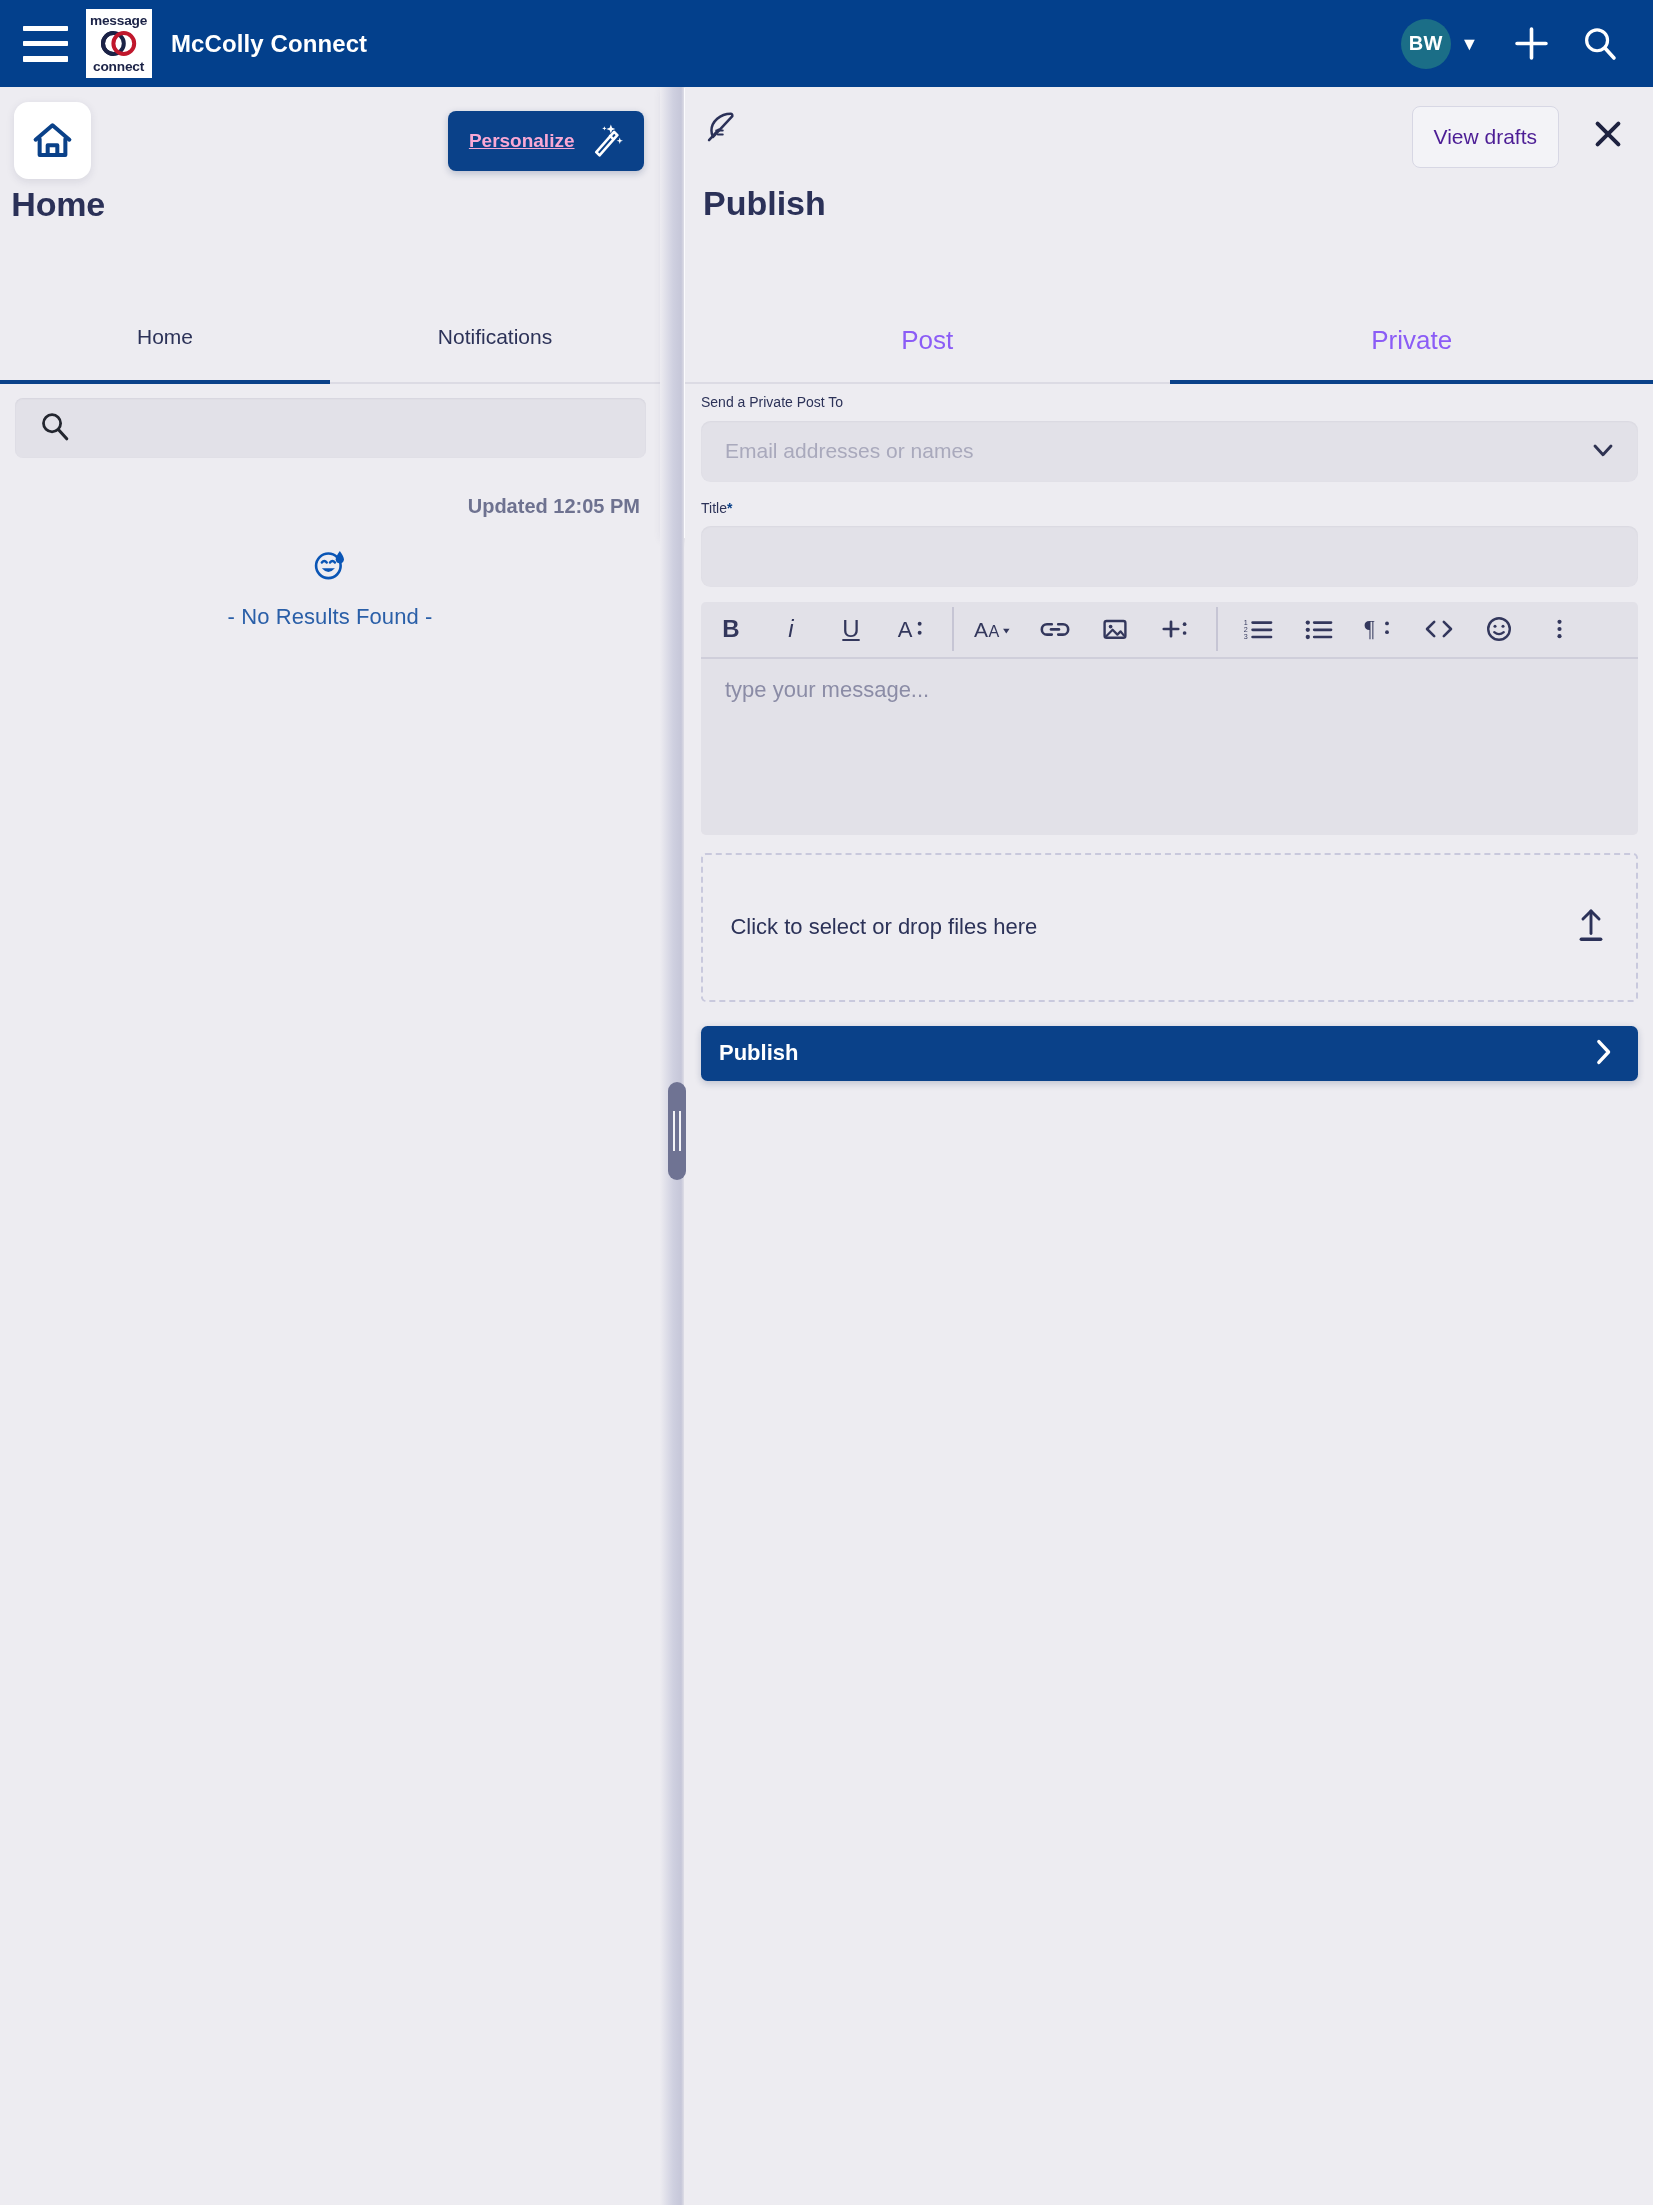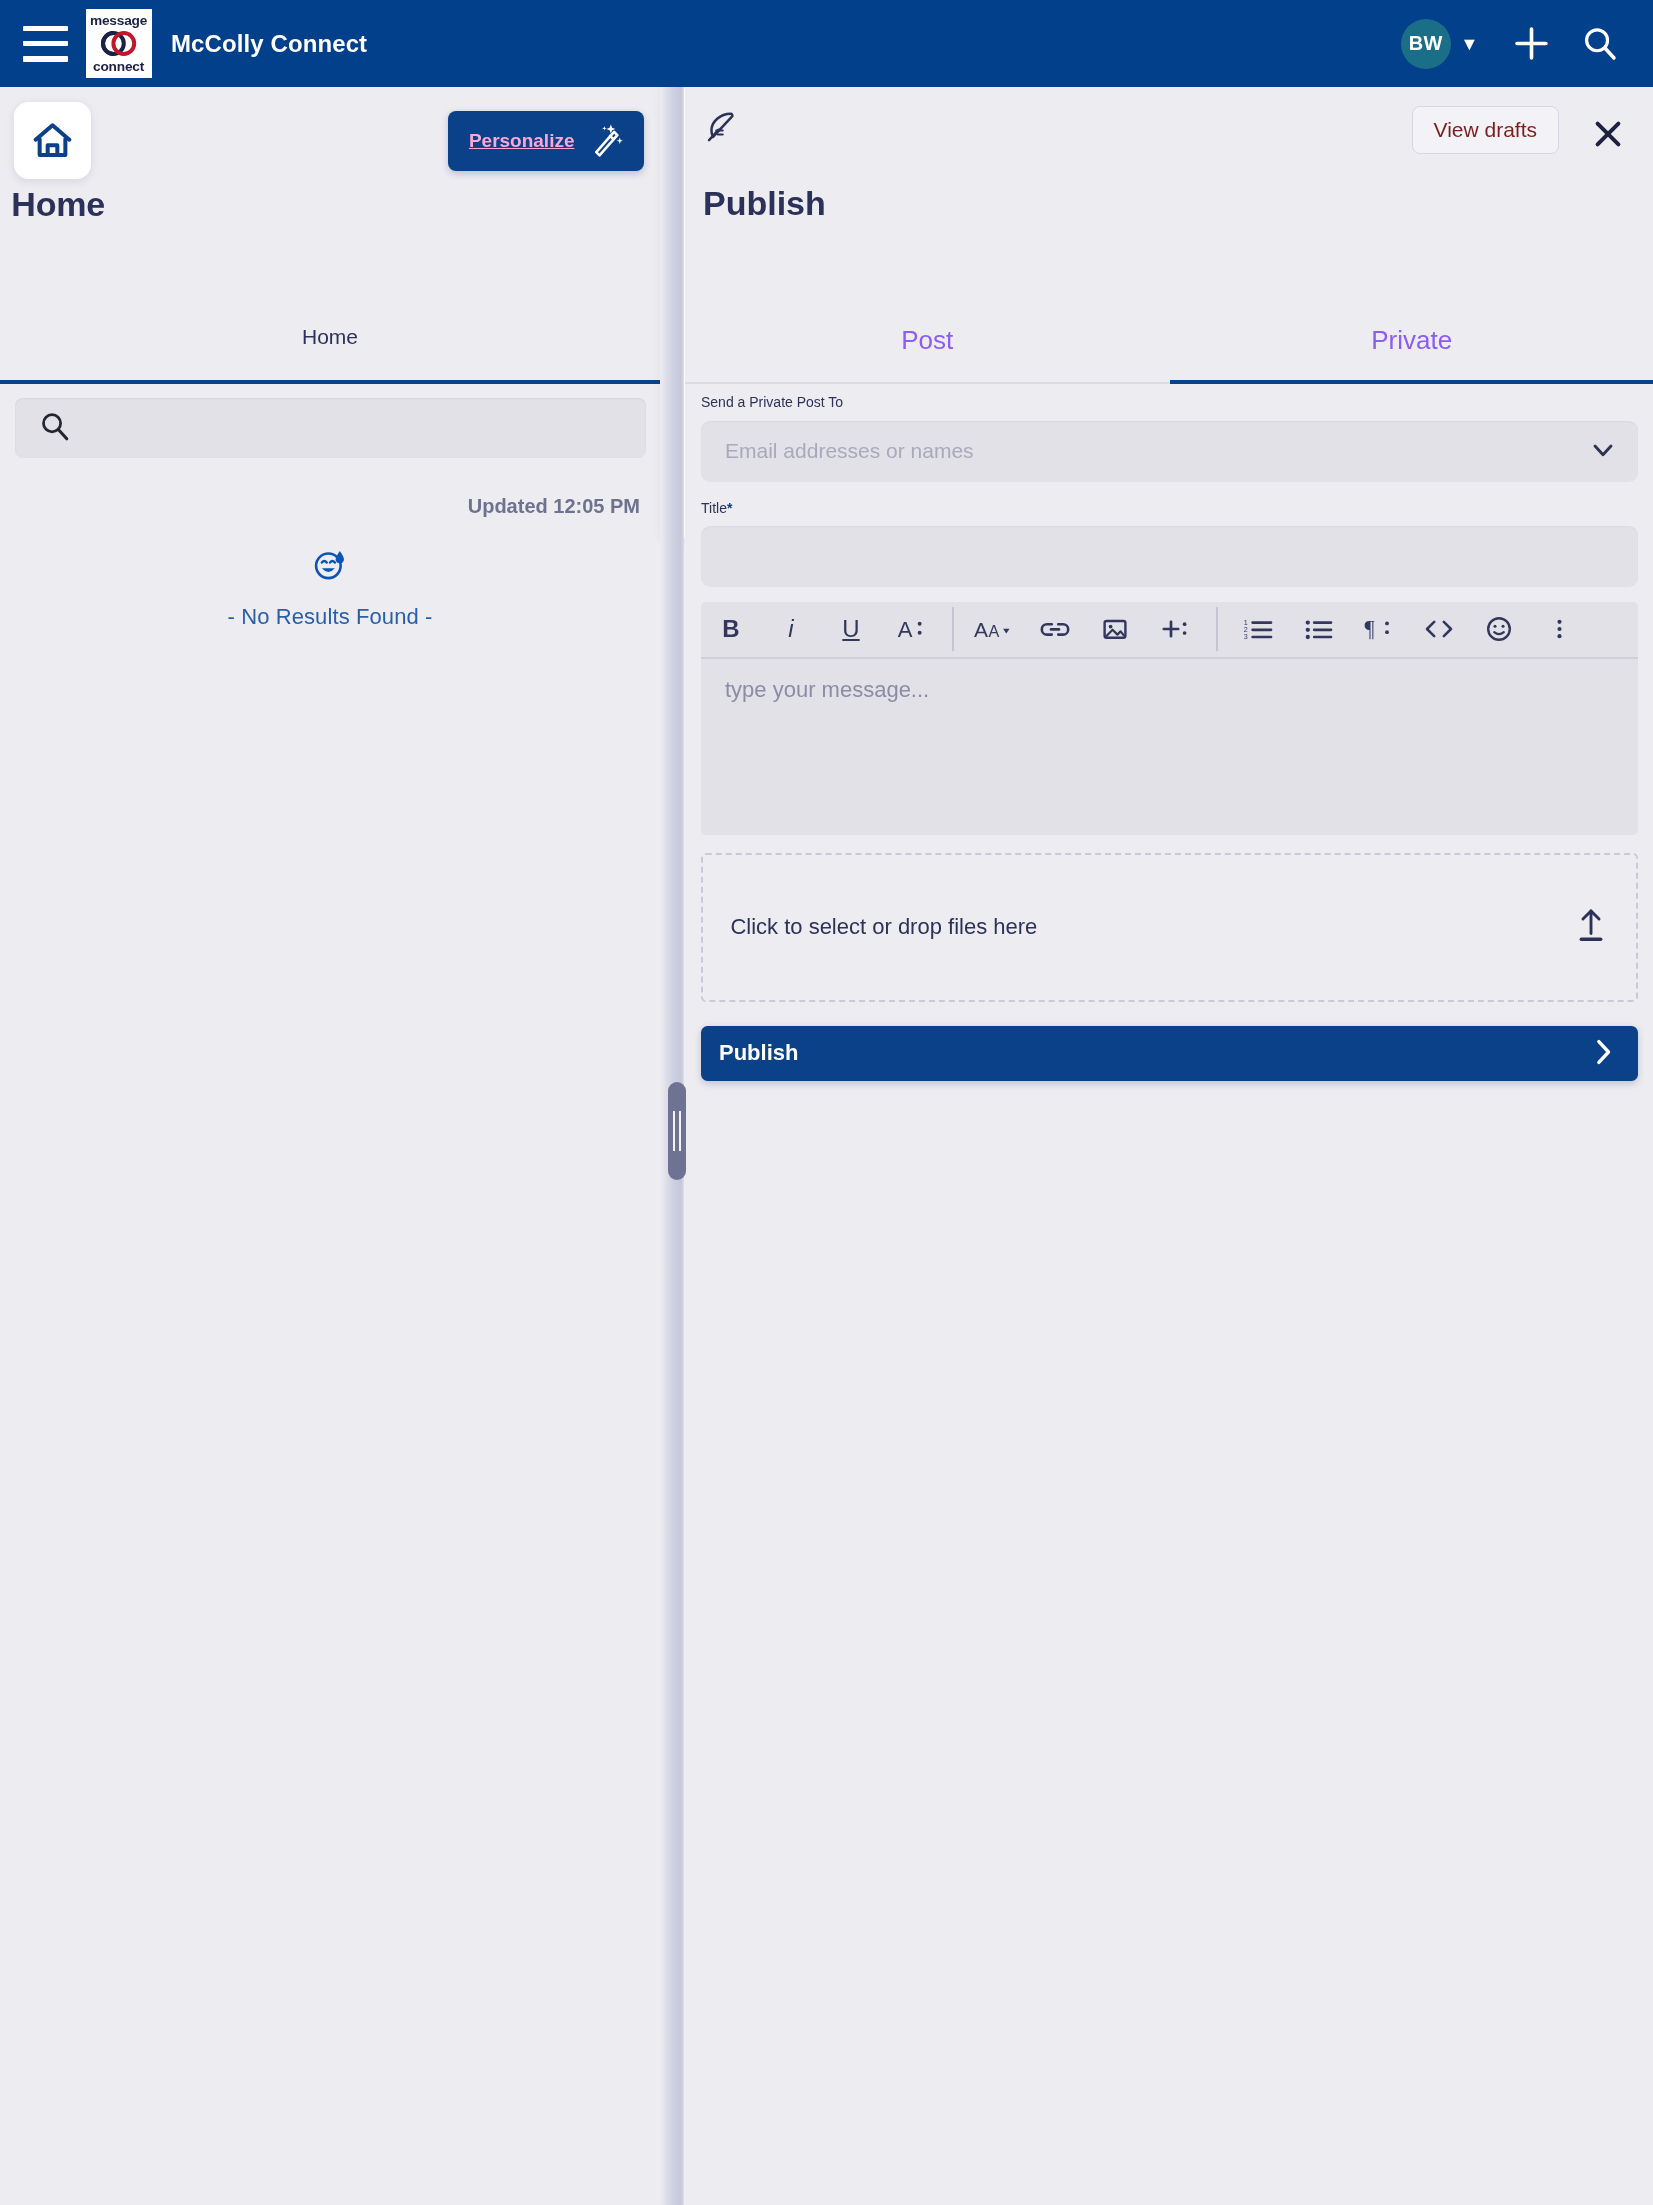--- a/index.html
+++ b/index.html
@@ -172,24 +172,24 @@
   
   .publish-panel {
     position: absolute; top: 87px; left: 685px;
     width: 969px; height: 2118px;
     background: #edecf1;
   }
   .pp-header { position: relative; height: 210px; }
   .quill-icon { position: absolute; top: 21px; left: 16px; }
   .view-drafts-btn {
     position: absolute; top: 19.4px; right: 95px;
-    height: 48px; padding: 0 21px;
+    height: 62px; padding: 0 21px;
     background: #f3f3f7; border: 1.6px solid #d7d7e4;
     border-radius: 8px; display: flex; align-items: center;
-    font-size: 21px; color: #7f1d1d; cursor: pointer;
+    font-size: 21px; color: #4c1d95; cursor: pointer;
     white-space: nowrap;
   }
   .close-btn {
     position: absolute; top: 24px; right: 24px;
     width: 45px; height: 45px; display: flex;
     align-items: center; justify-content: center; cursor: pointer;
   }
   .pp-title {
     position: absolute; top: 97px; left: 18px;
     font-size: 34px; font-weight: 700; color: #2b3158;
@@ -355,20 +355,23 @@
       </span>
     </div>
 
     <div class="page-title">Home</div>
   </div>
 
   <div class="left-tabs">
     <div class="tab active">
       <span>Home</span>
     </div>
+    <div class="tab">
+      <span>Notifications</span>
+    </div>
   </div>
 
   <div class="left-searchbar">
     <span>
       <svg width="31" height="31" viewBox="0 0 38 38">
         <circle cx="16" cy="15" r="10.5" fill="none" stroke="#23262f" stroke-width="3.4"></circle>
         <path d="M24 23 L34 34" stroke="#23262f" stroke-width="3.8" stroke-linecap="round"></path>
       </svg>
     </span>
     <input type="text" value="" placeholder="" style="">

